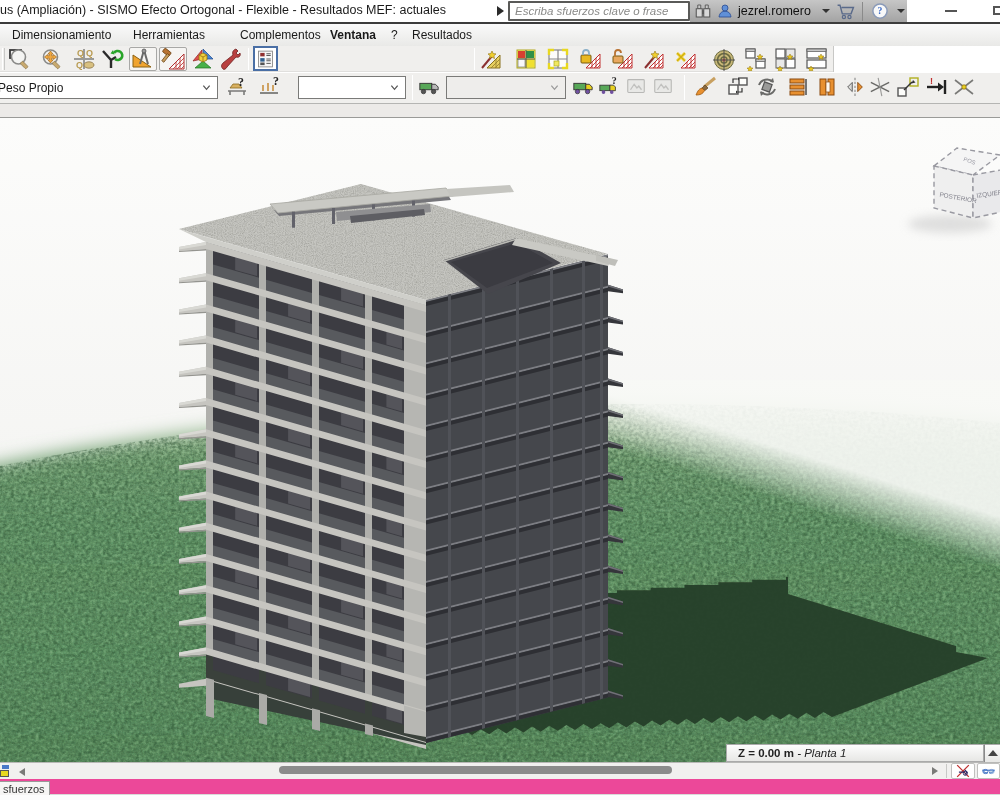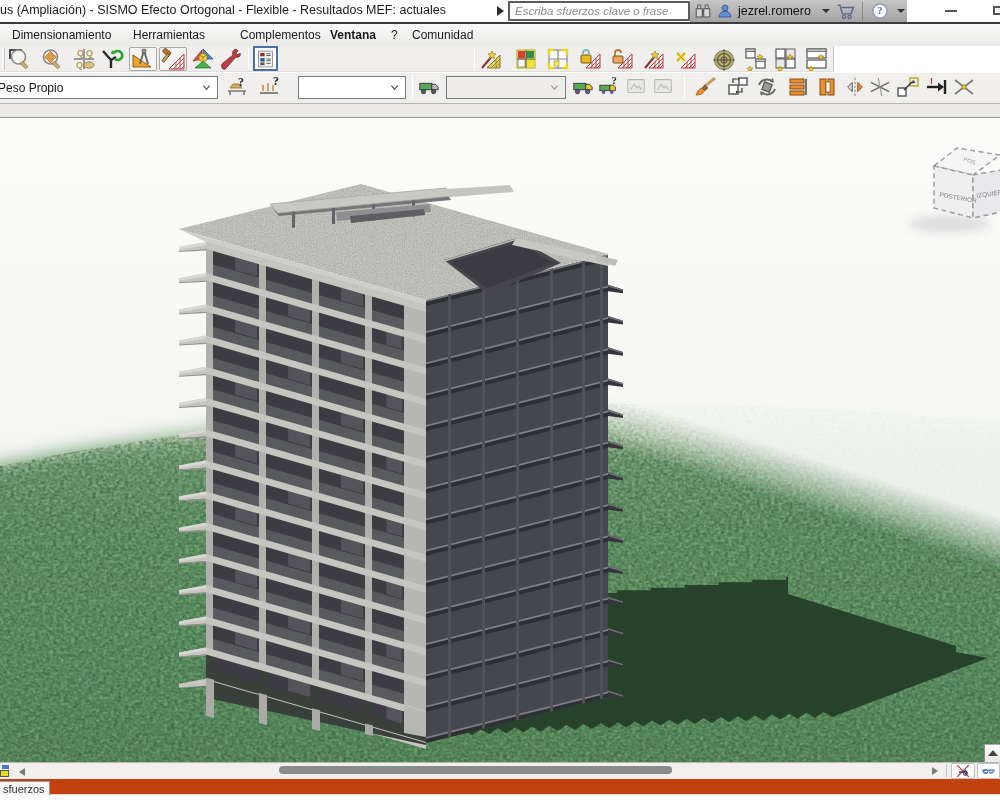--- a/index.html
+++ b/index.html
@@ -42,21 +42,21 @@
 <div class="abs" style="left:897px;top:9px;width:0;height:0;border-top:4px solid #333;border-left:4px solid transparent;border-right:4px solid transparent;"></div>
 <div class="abs" style="left:945px;top:10px;width:12px;height:2px;background:#555;"></div>
 <div class="abs" style="left:993px;top:6px;width:10px;height:9px;border:2px solid #555;background:#fff;"></div>
 <div class="abs" style="left:0;top:22px;width:1000px;height:2px;background:#3c3c3c;"></div>
 <div class="abs" style="left:0;top:24px;width:1000px;height:22px;background:linear-gradient(#fafafa,#e9e9e7);">
 <div class="menuitem" style="left:12px;">Dimensionamiento</div>
 <div class="menuitem" style="left:133px;">Herramientas</div>
 <div class="menuitem" style="left:240px;">Complementos</div>
 <div class="menuitem" style="left:330px;font-weight:bold;">Ventana</div>
 <div class="menuitem" style="left:391px;">?</div>
-<div class="menuitem" style="left:412px;">Comunidad</div>
+<div class="menuitem" style="left:412px;">Resultados</div>
 </div>
 <div class="abs" style="left:0;top:46px;width:1000px;height:26px;background:#f0efed;border-bottom:1px solid #e0dfdd;"></div>
 <div class="abs" style="left:2px;top:48px;width:3px;height:22px;border-left:1px solid #fff;border-right:1px solid #c8c8c6;"></div>
 <div class="tbtn" style="left:8px;top:46px;width:24px;height:26px;">
       <svg width="24" height="24" viewBox="0 0 24 24">
         <rect x="2" y="3" width="11" height="8" fill="none" stroke="#3a3a3a" stroke-width="1.8"></rect>
         <circle cx="10.5" cy="10" r="7" fill="#f4f4f2" stroke="#8a8a88" stroke-width="1.6"></circle>
         <rect x="14.5" y="14" width="8" height="3.4" rx="1" transform="rotate(45 14.5 14)" fill="#c8a96e" stroke="#8a7347" stroke-width="0.7"></rect>
       </svg>
     </div>
@@ -670,20 +670,21 @@
 <g>
 <ellipse cx="950" cy="224" rx="42" ry="9" fill="#cccccc" opacity="0.6" filter="url(#blurc)"></ellipse>
 <polygon points="934,166 957,148 1000,155 973,175" fill="#f5f5f5" stroke="#9999a1" stroke-width="1.4" stroke-dasharray="5 3.5"></polygon>
 <polygon points="934,166 973,175 973,218 934,208" fill="#efefef" stroke="#9999a1" stroke-width="1.4" stroke-dasharray="5 3.5"></polygon>
 <polygon points="973,175 1006,169 1006,211 973,218" fill="#e9e9eb" stroke="#9999a1" stroke-width="1.4" stroke-dasharray="5 3.5"></polygon>
 <text x="939" y="196" font-size="6.4" fill="#83838d" font-family="Liberation Sans" transform="rotate(10 936 197)">POSTERIOR</text>
 <text x="977" y="198" font-size="6.4" fill="#83838d" font-family="Liberation Sans" transform="rotate(-8 976 199)">IZQUIERD</text>
 <text x="963" y="161" font-size="5.8" fill="#9a9aa4" font-family="Liberation Sans" transform="rotate(20 964 161)">POS</text>
 </g>
 </svg>
+<div class="abs" style="left:726px;top:626px;width:258px;height:18px;background:linear-gradient(#fdfdfd,#e7e7e5);border:1px solid #aaa;font-size:11.5px;color:#222;line-height:16px;padding-left:11px;"><b>Z = 0.00 m</b><i> - Planta 1</i></div>
 <div class="abs" style="left:984px;top:626px;width:16px;height:18px;background:linear-gradient(#fdfdfd,#e7e7e5);border-top:1px solid #aaa;border-left:1px solid #8a8a8a;">
         <div style="margin:5px 0 0 3px;width:0;height:0;border-bottom:6px solid #444;border-left:5px solid transparent;border-right:5px solid transparent;"></div>
       </div>
 </div>
     <div class="abs" style="left:0;top:762px;width:1000px;height:17px;background:#f1f0ef;border-top:1px solid #b8b8b6;">
 <div class="abs" style="left:0;top:1px;width:11px;height:14px;">
         <div style="position:absolute;left:0;top:6px;width:9px;height:7px;background:#e8d820;border:1px solid #555;"></div>
         <div style="position:absolute;left:2px;top:1px;width:7px;height:4px;background:#4a78c8;"></div>
       </div>
 <div class="abs" style="left:17px;top:4px;width:12px;height:11px;">
@@ -701,16 +702,16 @@
       </div>
 <div class="abs" style="left:977px;top:0px;width:23px;height:16px;background:#fff;border:1px solid #c0c0be;border-radius:2px;display:flex;align-items:center;justify-content:center;">
         <svg width="15" height="15" viewBox="0 0 24 24">
           <path d="M2 10 h20" stroke="#4a7ac8" stroke-width="2"></path>
           <path d="M4 10 a4.5 4.5 0 0 0 7 3.5 M20 10 a4.5 4.5 0 0 1 -7 3.5" stroke="#4a7ac8" stroke-width="1.8" fill="none"></path>
           <ellipse cx="7" cy="12" rx="4" ry="3.4" fill="none" stroke="#4a7ac8" stroke-width="1.6"></ellipse>
           <ellipse cx="17" cy="12" rx="4" ry="3.4" fill="#8ab0d8" opacity="0.5" stroke="#4a7ac8" stroke-width="1.6"></ellipse>
         </svg>
       </div>
 </div>
-<div class="abs" style="left:0;top:779px;width:1000px;height:16px;background:#c2410c;border-bottom:1px solid #d8d8d6;">
+<div class="abs" style="left:0;top:779px;width:1000px;height:16px;background:#ec4899;border-bottom:1px solid #d8d8d6;">
 <div class="abs" style="left:-8px;top:2px;width:58px;height:15px;background:#f6f5f4;border:1px solid #9a9a98;border-bottom:none;font-size:11px;color:#333;padding:1px 0 0 10px;">sfuerzos</div>
 </div>
 <div class="abs" style="left:0;top:795px;width:1000px;height:5px;background:#fcfcfc;"></div>
 </div>
 </body></html>

